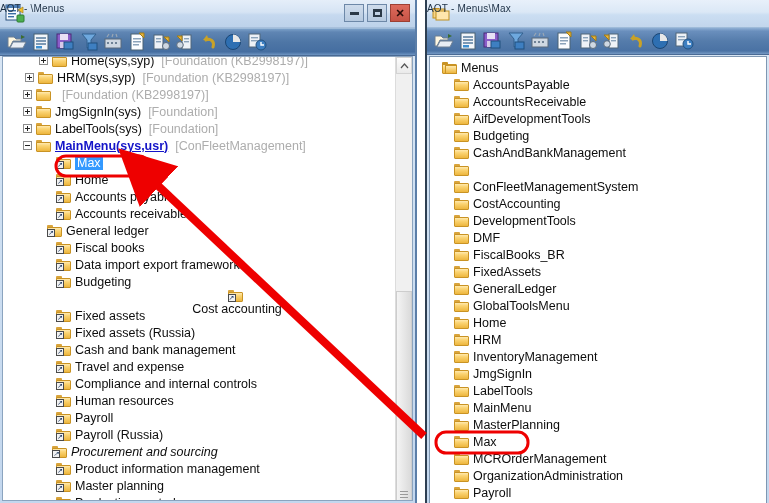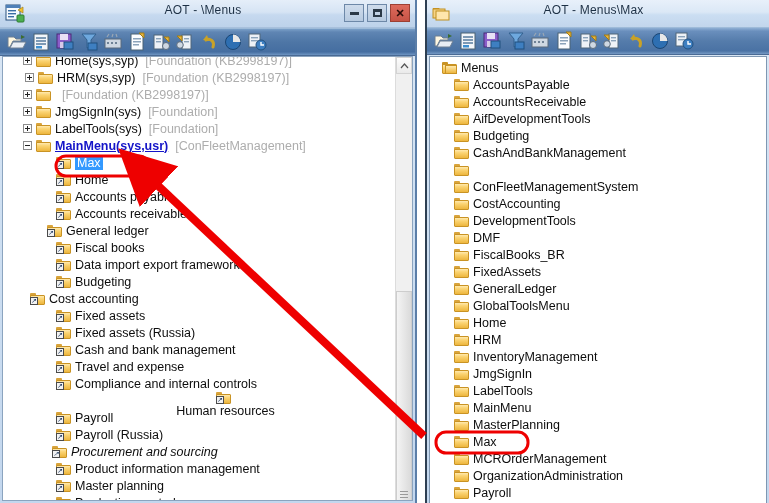--- a/index.html
+++ b/index.html
@@ -17,22 +17,22 @@
     background:linear-gradient(to bottom,#dce8f5 0%,#cfe0f2 40%,#c3d7ee 100%);
     border-right:2px solid #5b7ea8;
     box-sizing:border-box;
   }
   .titlebar{
     position:relative;height:27px;
     background:linear-gradient(to bottom,#e5eef9 0%,#d6e4f4 45%,#c6d9ef 55%,#bdd2ea 100%);
     border-bottom:1px solid #a8c0dc;
   }
   .title-text{
-    position:absolute;left:0;right:9px;top:3px;text-align:center;
-    font-size:12px;color:#1d3045;letter-spacing:.2px;
+    position:absolute;left:0;right:9px;top:3px;
+    font-size:10px;color:#1d3045;letter-spacing:.2px;
     font-family:"Liberation Sans", sans-serif;
   }
   .app-icon{
     position:absolute;left:5px;top:4px;width:20px;height:19px;
   }
   .winbtns{position:absolute;right:5px;top:4px;display:flex;gap:3px;}
   .wbtn{
     width:20px;height:18px;border:1px solid #6d88a8;
     background:linear-gradient(to bottom,#cfdcec,#b7cae0);
     display:flex;align-items:center;justify-content:center;
@@ -254,21 +254,21 @@
             <rect x="5" y="6" width="7" height="1.4" fill="#8ba3ba"></rect>
             <rect x="5" y="9" width="7" height="1.4" fill="#8ba3ba"></rect>
             <circle cx="15" cy="14" r="5" fill="#3e7fc1" stroke="#21507f"></circle>
             <path d="M15 11v3h3" stroke="#fff" stroke-width="1.4" fill="none"></path>
           </svg>
       </span>
     </div>
 
     <div class="tree-pane">
       <div class="tree-inner" id="left-tree">
-          <div class="row ind1" style="padding-left: 20px; margin-top: -5px;">
+          <div class="row ind1" style="padding-left: 20px; margin-top: -5px; margin-left: 16px;">
             <span class="exp plus"></span>
             <span class="fld">
               <span class="tab"></span>
               <span class="body"></span>
             </span>
             <span class="lbl">Home(sys,syp)</span>
             <span class="meta">[Foundation (KB2998197)]</span>
           </div>
           <div class="row ind1" style="">
             <span class="exp plus"></span>
@@ -371,21 +371,21 @@
             <span class="lbl">Data import export framework</span>
           </div>
           <div class="row ind2" style="padding-left: 53px;">
             <span class="fld shortcut">
               <span class="tab"></span>
               <span class="body"></span>
               <span class="arrow">↗</span>
             </span>
             <span class="lbl">Budgeting</span>
           </div>
-          <div class="row ind2" style="padding-left: 27px;">
+          <div class="row ind2" style="padding-left: 76px; flex-direction: column;">
             <span class="fld shortcut">
               <span class="tab"></span>
               <span class="body"></span>
               <span class="arrow">↗</span>
             </span>
             <span class="lbl">Cost accounting</span>
           </div>
           <div class="row ind2" style="padding-left: 53px;">
             <span class="fld shortcut">
               <span class="tab"></span>
@@ -419,21 +419,21 @@
             <span class="lbl">Travel and expense</span>
           </div>
           <div class="row ind2" style="padding-left: 53px;">
             <span class="fld shortcut">
               <span class="tab"></span>
               <span class="body"></span>
               <span class="arrow">↗</span>
             </span>
             <span class="lbl">Compliance and internal controls</span>
           </div>
-          <div class="row ind2" style="padding-left: 53px; flex-direction: column;">
+          <div class="row ind2" style="padding-left: 53px;">
             <span class="fld shortcut">
               <span class="tab"></span>
               <span class="body"></span>
               <span class="arrow">↗</span>
             </span>
             <span class="lbl">Human resources</span>
           </div>
           <div class="row ind2" style="padding-left: 53px;">
             <span class="fld shortcut">
               <span class="tab"></span>

